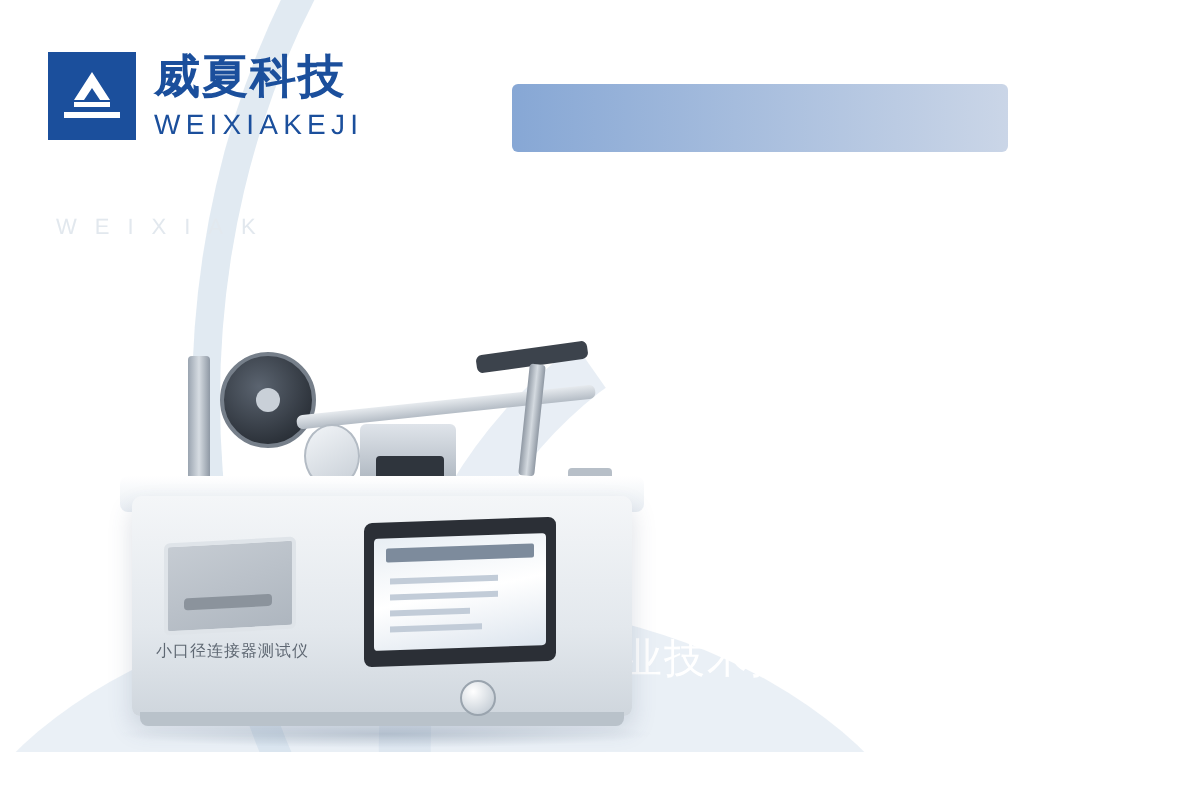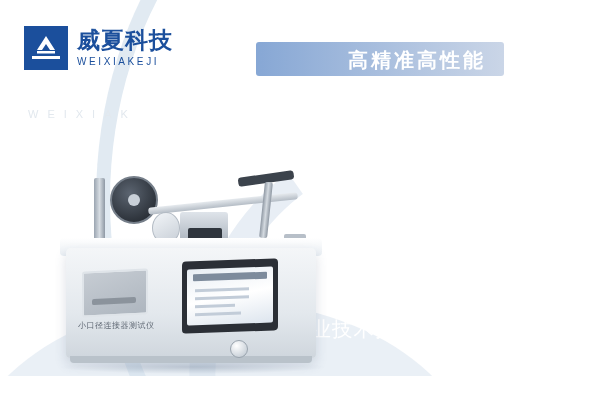--- a/index.html
+++ b/index.html
@@ -110,21 +110,21 @@
   .logo-mark svg { display: block; }
   .logo-text { line-height: 1; }
   .logo-cn {
     font-size: 23px;
     font-weight: bold;
     color: #1b4f9c;
     letter-spacing: 1px;
     font-family: "Liberation Sans", sans-serif;
   }
   .logo-en {
-    font-size: 10px;
+    font-size: 14px;
     color: #1b4f9c;
     letter-spacing: 2.6px;
     margin-top: 5px;
     font-family: "Liberation Sans", sans-serif;
   }
   
   .watermark {
     position: absolute;
     left: 28px;
     top: 108px;
@@ -449,21 +449,20 @@
     </div>
     <div class="logo-text">
       <div class="logo-cn">威夏科技</div>
       <div class="logo-en">WEIXIAKEJI</div>
     </div>
   </div>
 
   <div class="watermark">WEIXIAK</div>
 
   <div class="tagline-box"></div>
-  <div class="tagline">高精准高性能</div>
   <div class="headline">小口径连接器测试仪</div>
 
   <div class="features">
     <div class="feature">测试精准操作简单</div>
     <div class="feature">非标定制专属设备</div>
     <div class="feature">专业技术指导服务</div>
   </div>
 
   <div class="product">
     <div class="shadow"></div>

